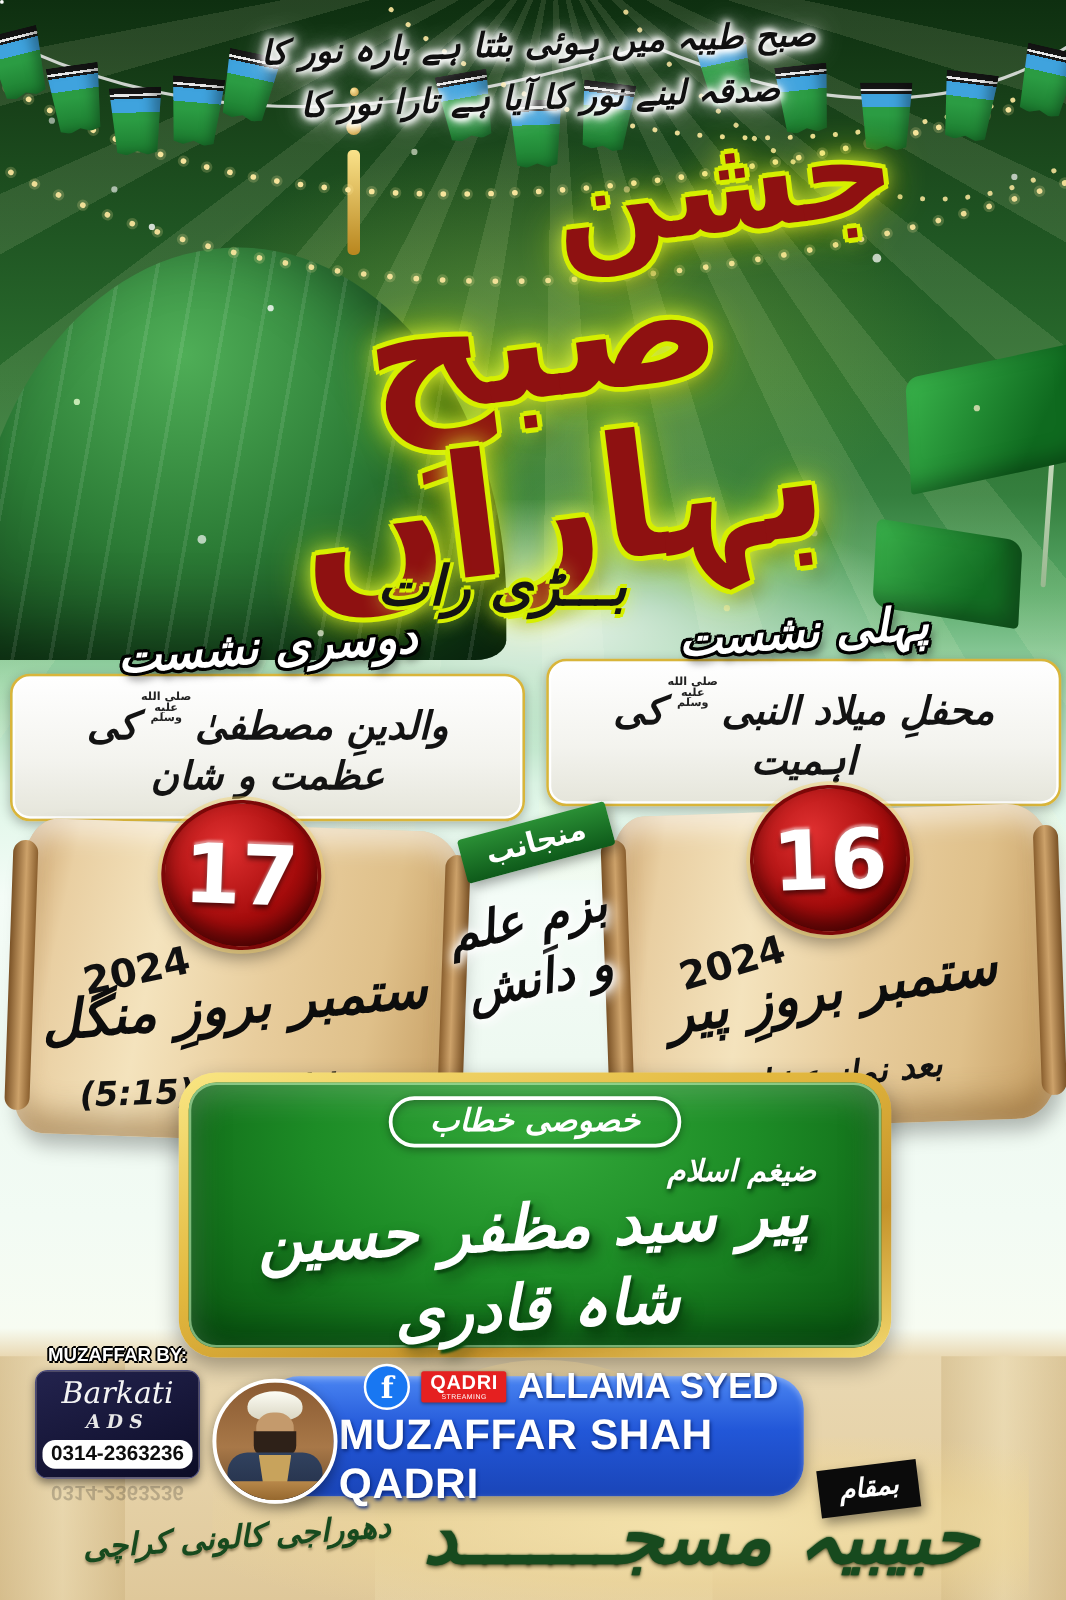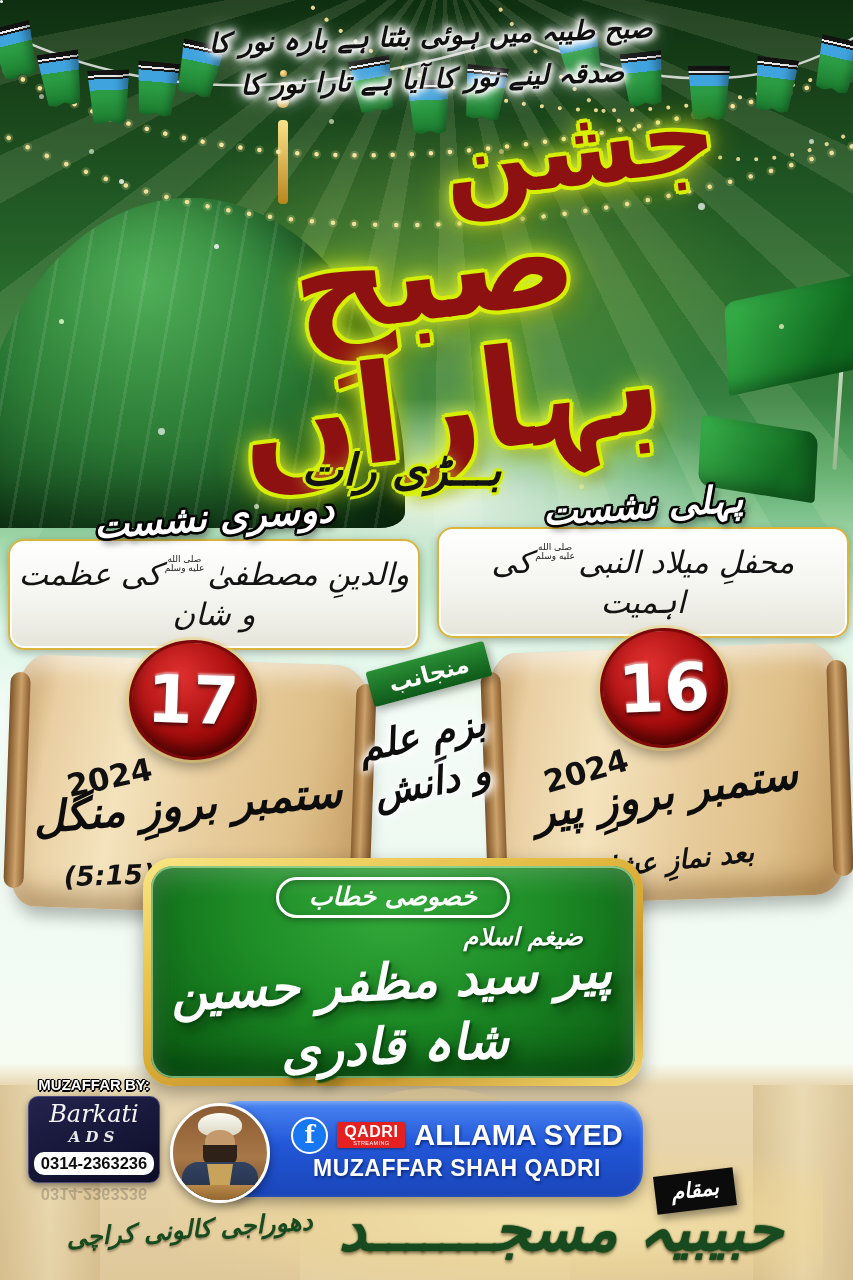--- a/index.html
+++ b/index.html
@@ -68,21 +68,21 @@
   .session{position:absolute;width:412px;}
   .session.first{right:4px;top:484px;}
   .session.second{left:8px;top:496px;}
   .session-header{direction:rtl;text-align:center;font-size:37px;font-weight:bold;font-style:italic;color:#fff;transform:rotate(-4deg);
     text-shadow:2.5px 0 0 #000,-2.5px 0 0 #000,0 2.5px 0 #000,0 -2.5px 0 #000,
       2px 2px 0 #000,-2px -2px 0 #000,2px -2px 0 #000,-2px 2px 0 #000,3px 5px 7px rgba(0,0,0,.55);}
   .session-box{margin-top:0;min-height:64px;display:flex;align-items:center;justify-content:center;
     background:linear-gradient(180deg,#ffffff,#f3f3ee 60%,#e5e5da);
     border:2px solid #d9b53a;border-radius:16px;
     box-shadow:0 3px 9px rgba(0,0,0,.28), inset 0 0 0 2px #fff;
-    direction:rtl;text-align:center;font-size:31px;font-weight:normal;font-style:italic;color:#131313;
+    direction:rtl;text-align:center;font-size:31px;font-weight:bold;font-style:italic;color:#131313;
     padding:13px 8px;line-height:1.3;}
   .honorific{display:inline-block;font-size:9px;font-style:normal;line-height:.95;width:42px;
     vertical-align:14px;margin:0 2px;color:#222;}
   
   .scroll{position:absolute;width:352px;height:252px;}
   .scroll.right{right:10px;top:648px;transform:rotate(-2deg);}
   .scroll.left{left:14px;top:660px;transform:rotate(2deg);}
   .scroll-body{position:absolute;inset:0;
     background:linear-gradient(100deg,#c89e66 0%,#e9cfa2 12%,#f4e3bd 32%,#e8cd9d 56%,#dfc08a 78%,#c39a5e 100%);
     border-radius:28px 34px 32px 24px/44px 38px 40px 32px;
@@ -106,21 +106,21 @@
   .ltr-note{direction:ltr;unicode-bidi:embed;display:inline-block;}
   
   .organizer{position:absolute;left:352px;top:650px;width:150px;height:232px;}
   .org-ribbon{position:absolute;top:6px;left:16px;transform:rotate(-15deg);direction:rtl;
     background:linear-gradient(180deg,#2a8f35,#0e5a1a);color:#fff;font-size:23px;font-weight:bold;
     padding:5px 20px;border-radius:3px;box-shadow:2px 4px 9px rgba(0,0,0,.35);}
   .org-name{position:absolute;top:62px;left:0;right:0;text-align:center;direction:rtl;transform:rotate(-12deg);
     font-size:38px;font-weight:bold;font-style:italic;color:#0d0d0d;line-height:1.25;
     text-shadow:0 0 6px #fff,0 0 12px #fff,2px 2px 10px #fff;}
   
-  .speaker{position:absolute;left:143px;top:858px;width:500px;height:228px;border-radius:30px;
+  .speaker{position:absolute;left:143px;top:858px;width:570px;height:228px;border-radius:30px;
     background:linear-gradient(160deg,#f9e683,#e3b93f 40%,#c5922a 72%,#f3d96e);
     padding:8px;box-sizing:border-box;box-shadow:0 7px 18px rgba(0,0,0,.32);}
   .speaker-inner{width:100%;height:100%;border-radius:22px;position:relative;direction:rtl;text-align:center;
     background:radial-gradient(ellipse at 50% 22%,#33a93a,#1d8c26 45%,#0b5a12 92%);
     box-shadow:inset 0 0 0 2px rgba(190,240,178,.6), inset 0 10px 26px rgba(255,255,255,.22), inset 0 -16px 30px rgba(0,50,10,.55);}
   .speaker-label{display:inline-block;margin-top:11px;border:3px solid #fff;border-radius:999px;
     padding:2px 30px 4px;color:#fff;font-size:25px;font-weight:bold;font-style:italic;
     box-shadow:0 2px 7px rgba(0,0,0,.35), inset 0 2px 7px rgba(0,0,0,.3);}
   .speaker-prefix{position:absolute;top:57px;right:52px;color:#fff;font-size:24px;font-weight:bold;font-style:italic;
     text-shadow:1px 2px 4px #03300a;}
@@ -155,21 +155,21 @@
     padding-left:58px;box-sizing:border-box;color:#fff;font-family:"Liberation Sans",sans-serif;}
   .livebar-row{display:flex;align-items:center;gap:9px;}
   .fb-badge{width:33px;height:33px;border-radius:50%;background:#1877f2;border:2.5px solid #fff;
     display:flex;align-items:center;justify-content:center;
     font-family:"DejaVu Serif",serif;font-weight:bold;font-size:24px;color:#fff;line-height:1;}
   .live-badge{background:#e52020;border-radius:2px;padding:2px 7px 1px;text-align:center;line-height:1;
     box-shadow:0 1px 3px rgba(0,0,0,.4);}
   .live-main{font-size:16px;font-weight:bold;letter-spacing:.5px;}
   .live-sub{font-size:5.5px;letter-spacing:.4px;margin-top:1px;}
   .allama1{font-size:29px;font-weight:bold;text-shadow:1px 2px 3px #0a2a80;}
-  .allama2{font-size:23px;font-weight:bold;letter-spacing:.5px;text-shadow:1px 2px 3px #0a2a80;margin-top:1px;}
+  .allama2{font-size:34px;font-weight:bold;letter-spacing:.5px;text-shadow:1px 2px 3px #0a2a80;margin-top:1px;}
   
   .photo{position:absolute;left:170px;top:1103px;width:94px;height:94px;border-radius:50%;
     border:3px solid #fff;overflow:hidden;z-index:5;
     background:linear-gradient(180deg,#8a5a32,#a87848 55%,#6a4a2a);
     box-shadow:0 4px 10px rgba(0,0,0,.4);}
   .ph-turban{position:absolute;left:50%;top:7px;transform:translateX(-50%);width:44px;height:24px;
     background:linear-gradient(#fdfdf5,#d8d4c0);border-radius:50% 50% 42% 42%;}
   .ph-face{position:absolute;left:50%;top:24px;transform:translateX(-50%);width:30px;height:26px;
     background:#c49a6c;border-radius:46%;}
   .ph-beard{position:absolute;left:50%;top:39px;transform:translateX(-50%);width:34px;height:23px;

